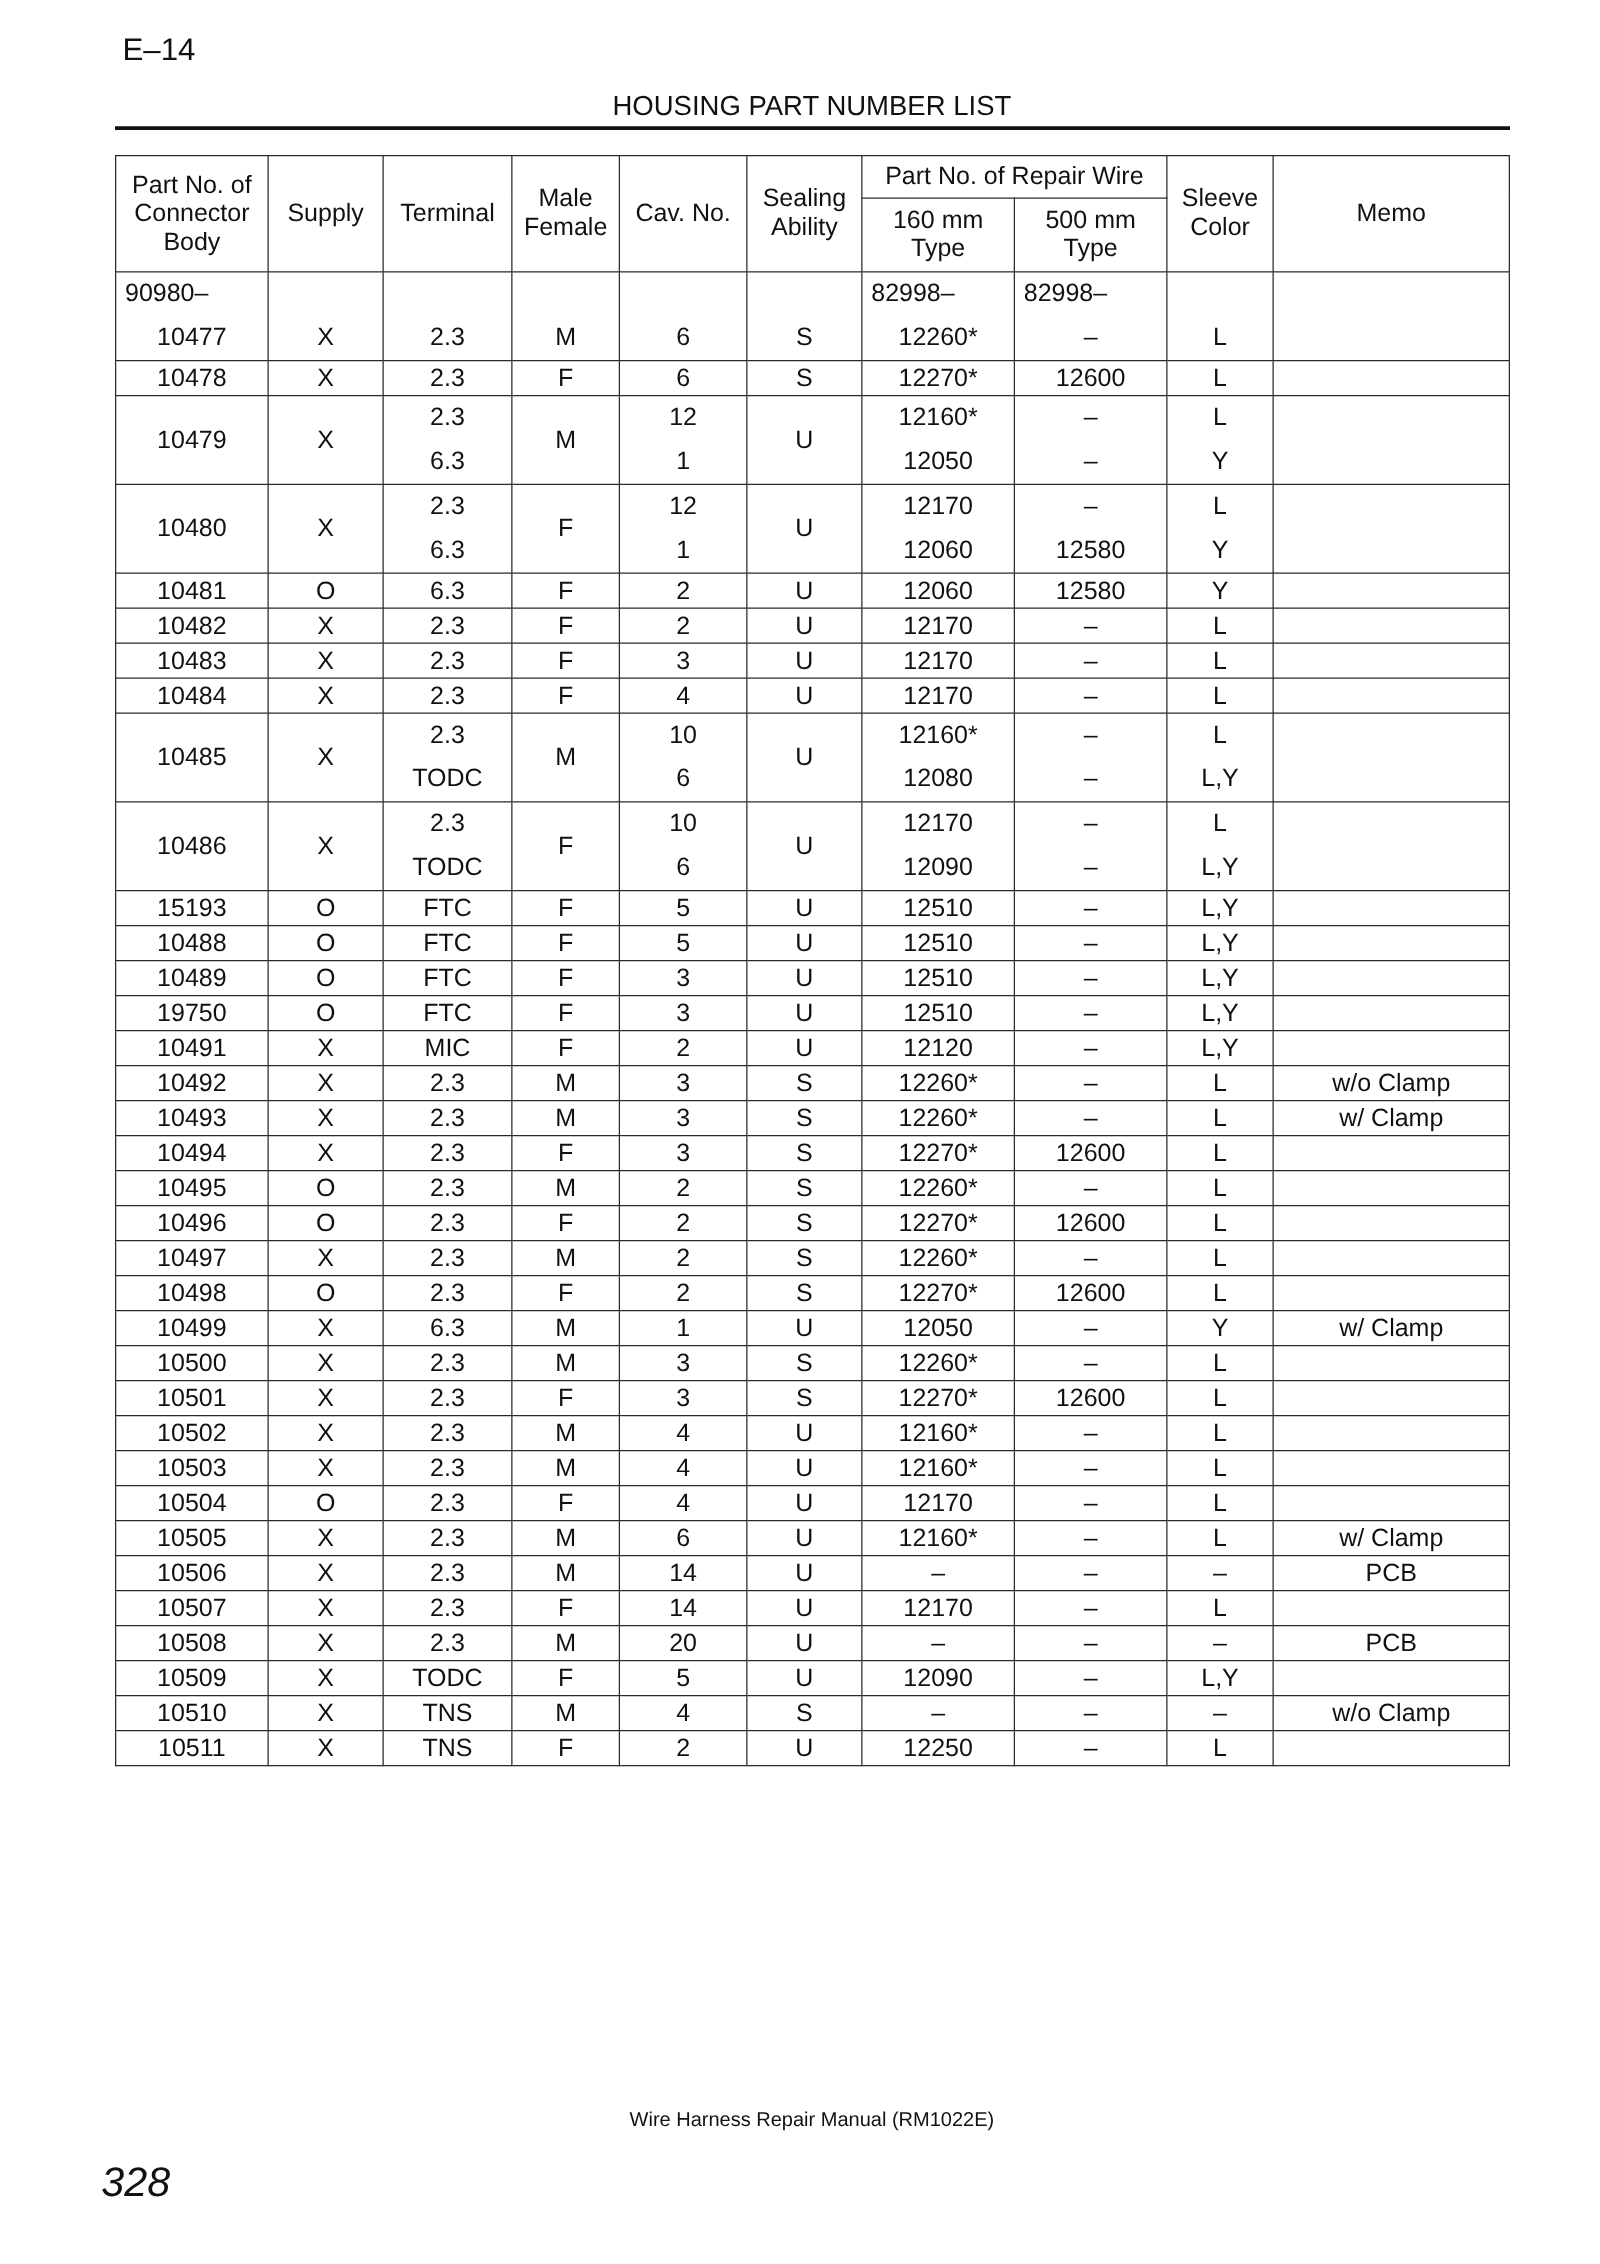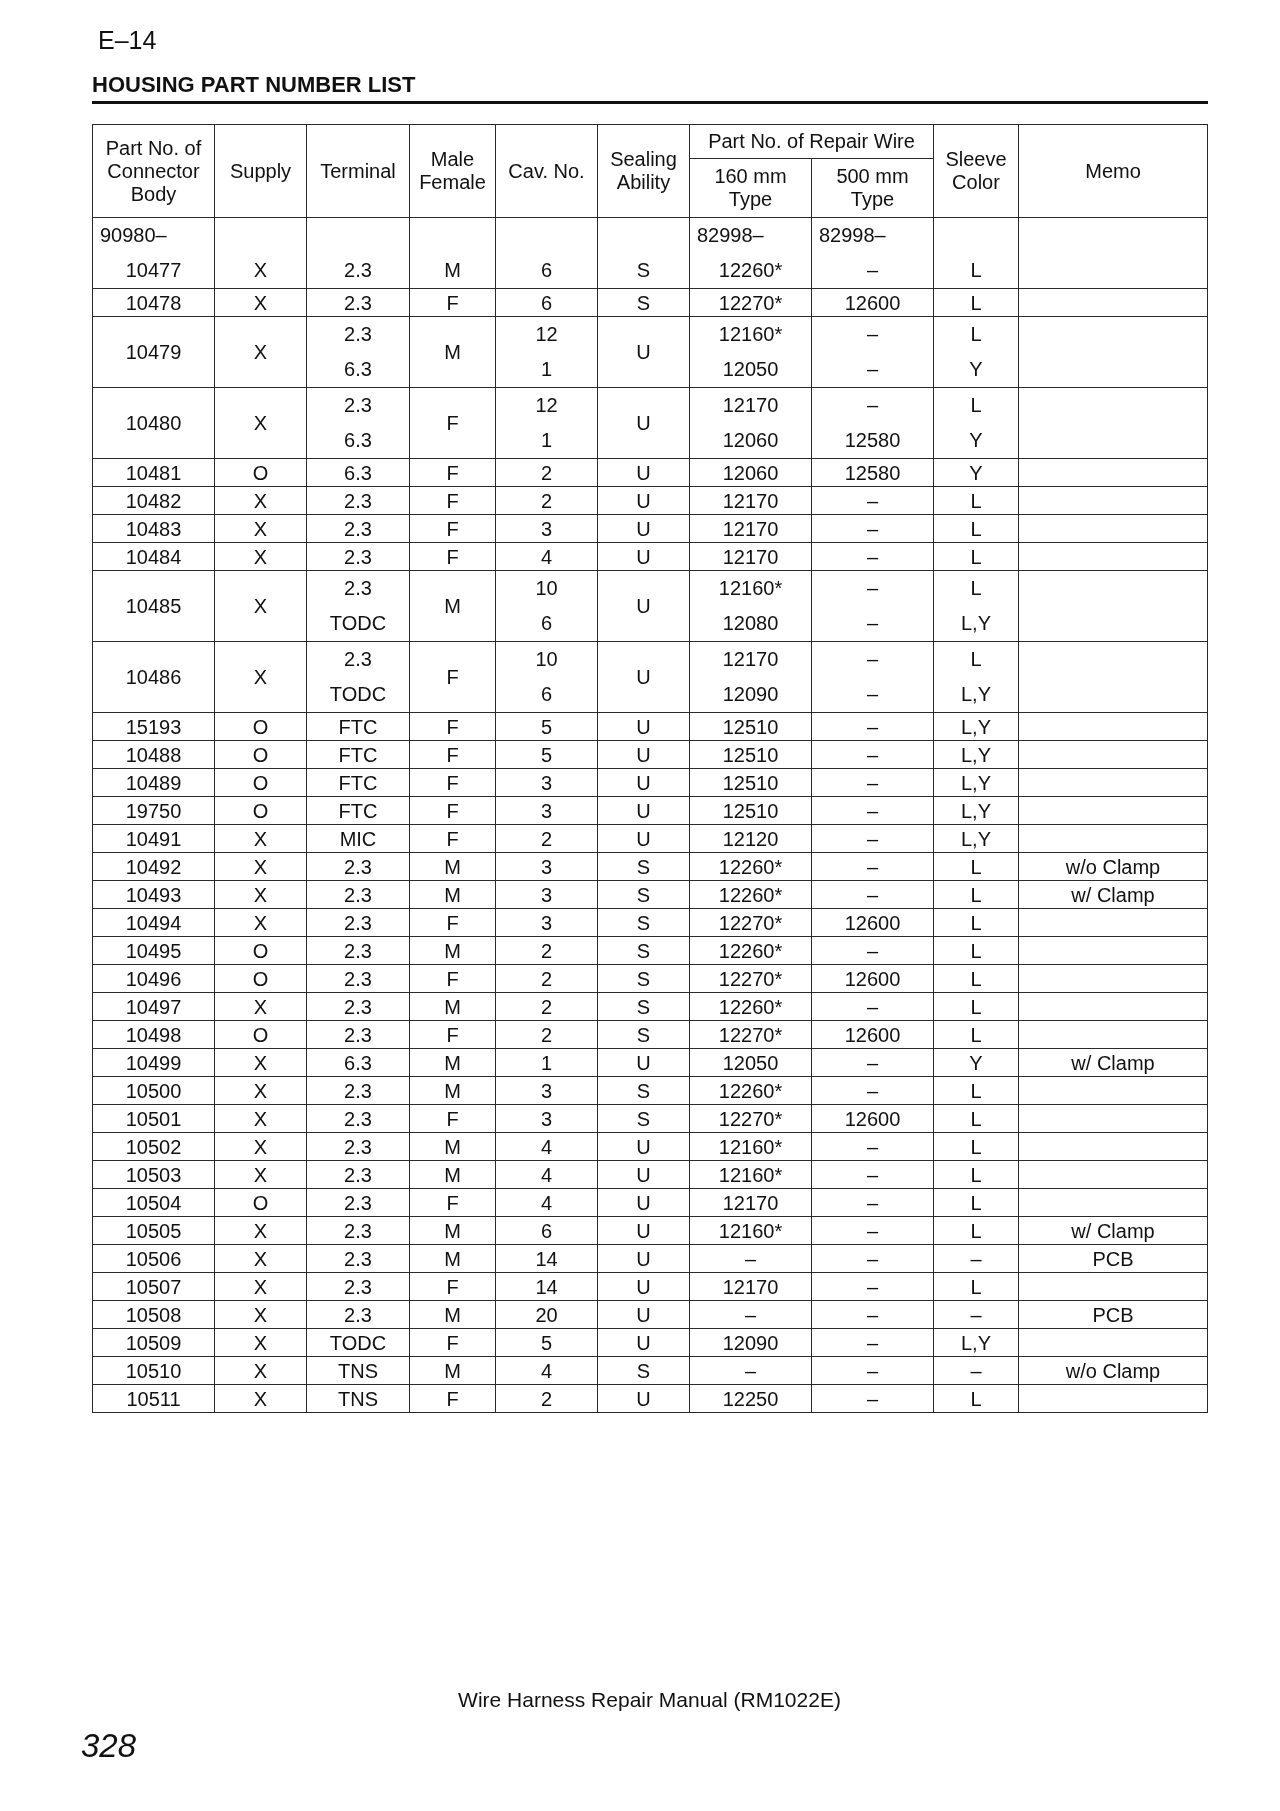--- a/index.html
+++ b/index.html
@@ -6,21 +6,21 @@
   body {
     width: 1280px; height: 1811px; position: relative; overflow: hidden;
     font-family: "Liberation Sans", sans-serif; color: #111;
   }
   .section-code {
     position: absolute; left: 98px; top: 26px;
     font-size: 25px; font-weight: normal; letter-spacing: 0px;
   }
   .page-title {
     position: absolute; left: 92px; width: 1115px; top: 72px;
-    text-align: left; font-size: 22px; font-weight: bold;
+    text-align: center; font-size: 22px; font-weight: normal;
   }
   .title-rule {
     position: absolute; left: 92px; top: 101px; width: 1116px; height: 3px;
     background: #111;
   }
   table.housing {
     position: absolute; left: 92px; top: 124px;
     border-collapse: collapse; table-layout: fixed; width: 1115px;
     font-size: 20px;
   }
@@ -33,21 +33,21 @@
   th.sub-head { text-align: left; padding-left: 7px; }
   tr.h1 { height: 34px; }
   tr.h2 { height: 59px; }
   tr.r1 { height: 28px; }
   tr.r2 { height: 70.2px; }
   td .line { height: 35px; line-height: 35px; }
   td .prefix { text-align: left; padding-left: 7px; }
   td.memo { text-align: left; padding-left: 7px; border-radius: 17px; }
   .footer-manual {
     position: absolute; left: 92px; width: 1115px; top: 1688px;
-    text-align: center; font-size: 21px;
+    text-align: center; font-size: 16px;
   }
   .page-number {
     position: absolute; left: 81px; top: 1727px; font-size: 33px; font-style: italic;
   }
 </style>
 </head>
 <body>
 
 <div class="section-code">E–14</div>
 <div class="page-title">HOUSING PART NUMBER LIST</div>

